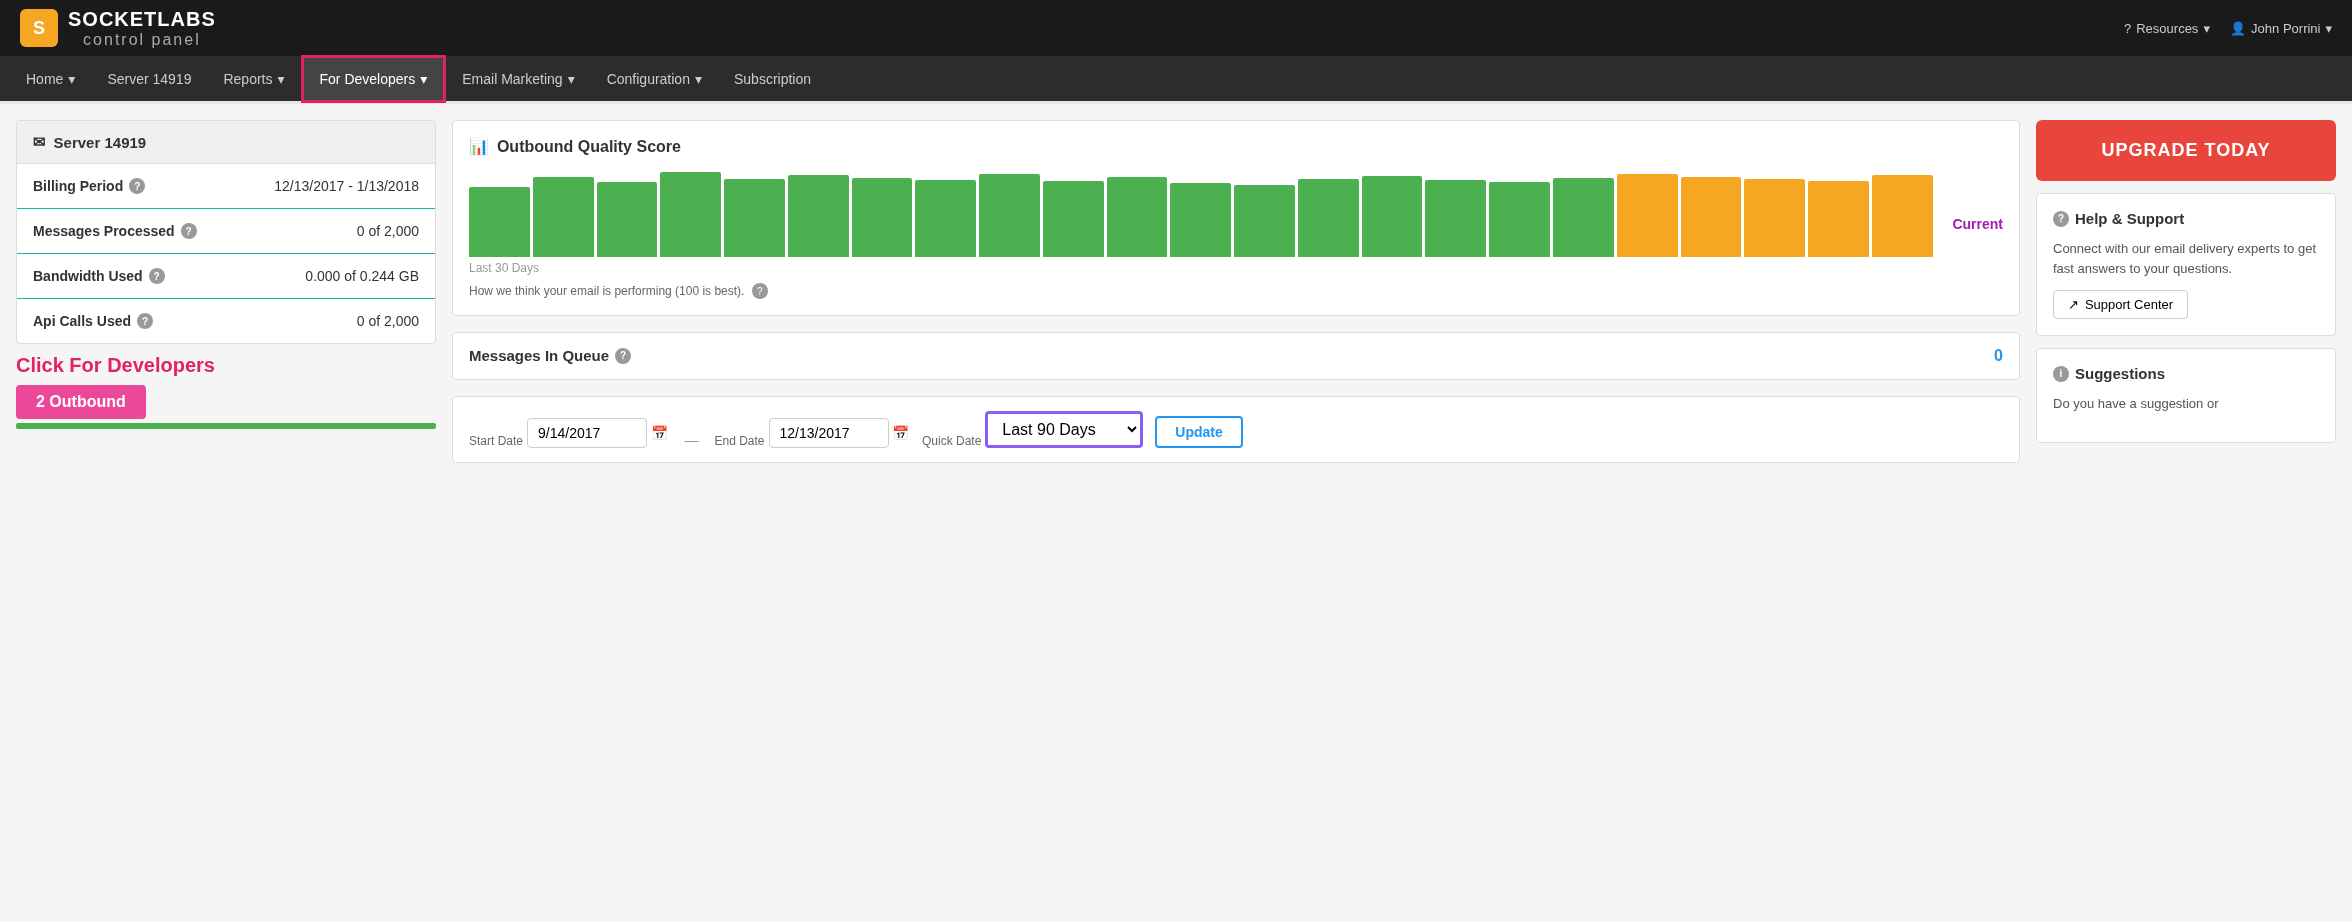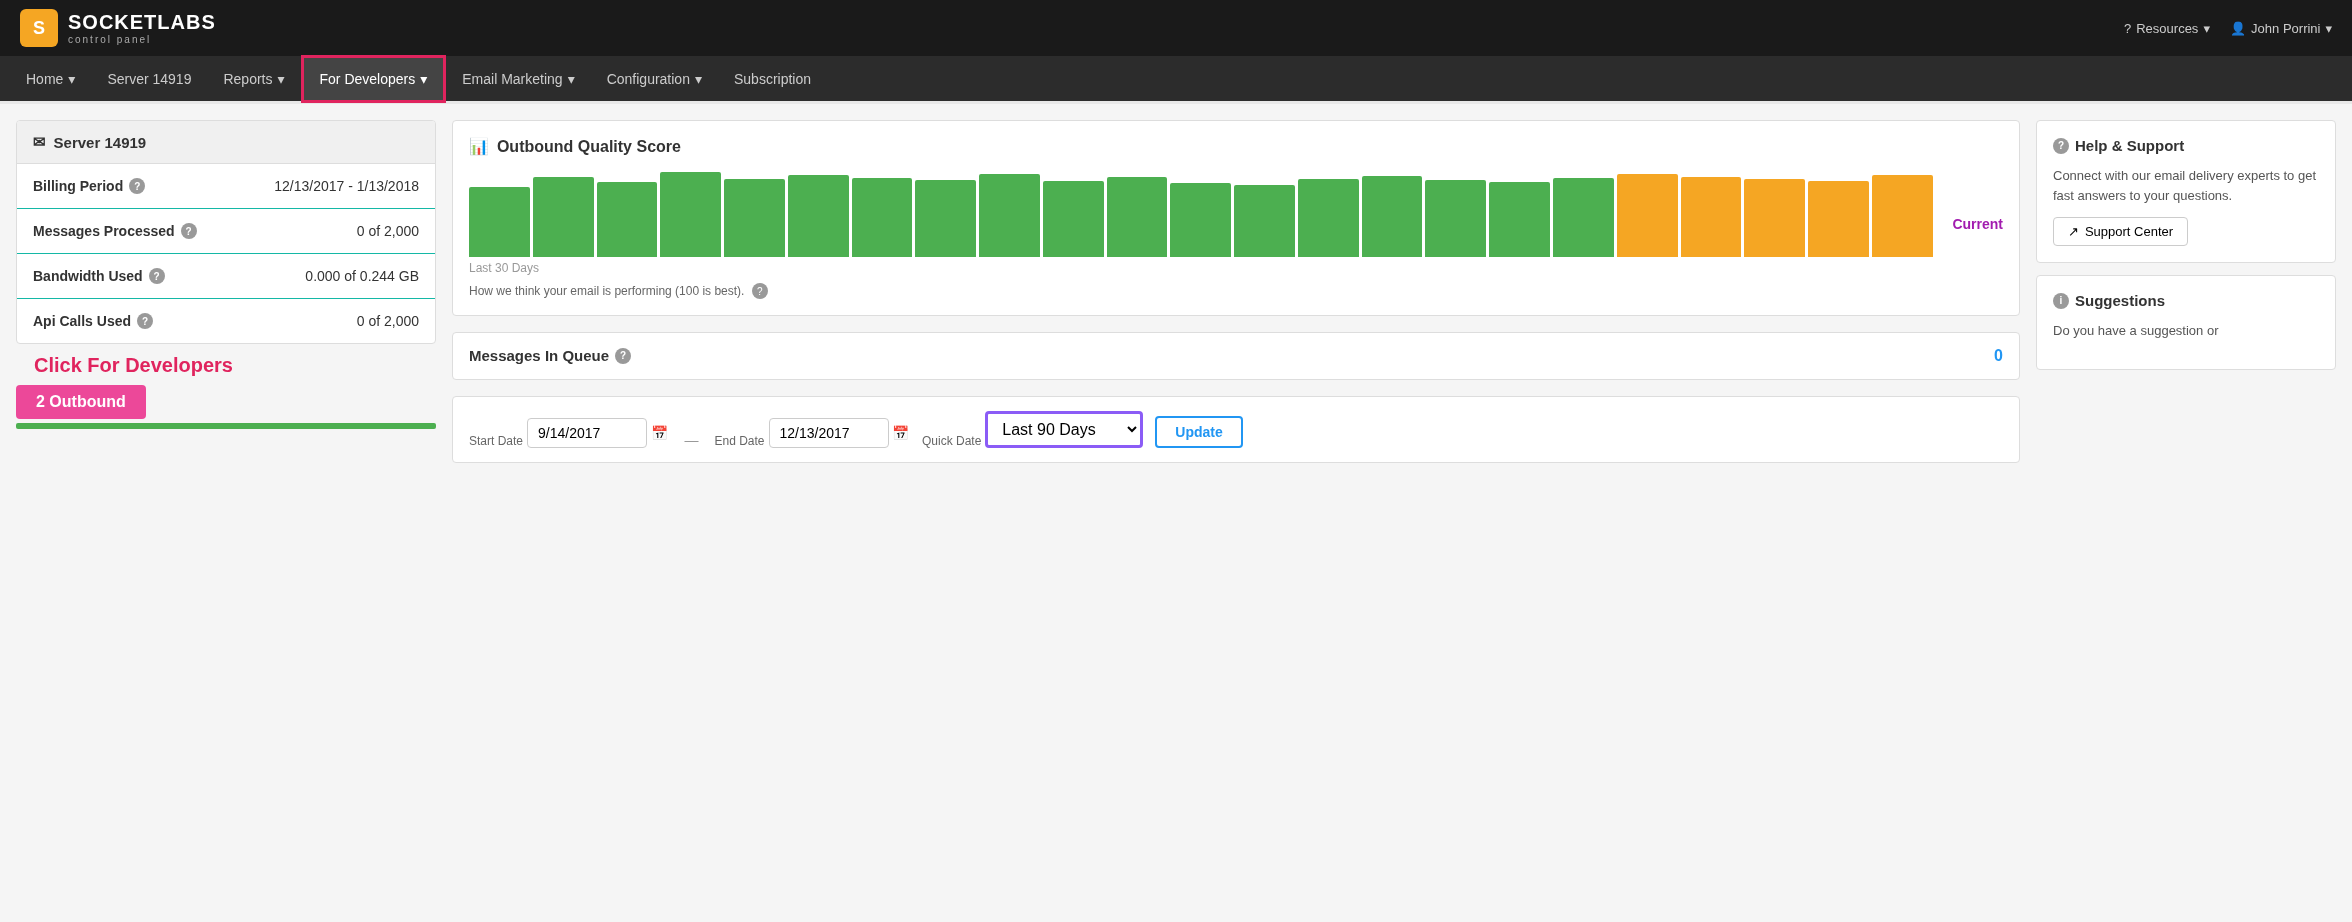--- a/index.html
+++ b/index.html
@@ -15,21 +15,21 @@
       height: 56px;
     }
     .logo-area { display: flex; align-items: center; gap: 10px; }
     .logo-icon {
       width: 38px; height: 38px; background: #f5a623;
       border-radius: 6px; display: flex; align-items: center; justify-content: center;
       font-weight: bold; color: white; font-size: 18px;
     }
     .logo-text { color: white; }
     .logo-text .brand { font-size: 20px; font-weight: bold; letter-spacing: 1px; }
-    .logo-text .sub { font-size: 10px; color: #aaa; letter-spacing: 2px; }
+    .logo-text .sub { font-size: 16px; color: #aaa; letter-spacing: 2px; text-align: center; }
     .top-right { display: flex; align-items: center; gap: 20px; }
     .top-right-item { color: #ccc; display: flex; align-items: center; gap: 5px; cursor: pointer; font-size: 13px; }
 
     
     .nav-bar {
       background: #2c2c2c;
       display: flex;
       align-items: center;
       padding: 0 10px;
       height: 48px;
@@ -330,21 +330,21 @@
             Api Calls Used
             <span class="help-icon">?</span>
           </span>
           <span class="info-value">0 of 2,000</span>
         </div>
       </div>
     </div>
 
     
     <div style="position:relative; margin-top: 10px;">
-      <div class="click-annotation" style="position:relative; left:18px; bottom:0; color:#e0245e; font-size:20px; font-weight:bold;">
+      <div class="click-annotation" style="position:relative; left:0; bottom:0; color:#e0245e; font-size:20px; font-weight:bold;">
         <span>Click For Developers</span>
       </div>
     </div>
 
     <div class="outbound-badge" style="margin-top: 8px;">2 Outbound</div>
     
     <div style="height:6px; background:#4caf50; width:100%; margin-top:4px; border-radius:2px;"></div>
   </div>
 
   <div class="center-panel">
@@ -427,20 +427,21 @@
           <option>Last 60 Days</option>
           <option>Custom Range</option>
         </select>
       </div>
       <button class="update-btn">Update</button>
     </div>
 
   </div>
 
   <div class="right-panel">
+    <button class="upgrade-btn">UPGRADE TODAY</button>
 
     <div class="side-card">
       <div class="side-card-title">
         <span class="help-icon">?</span>
         <span>Help &amp; Support</span>
       </div>
       <p>Connect with our email delivery experts to get fast answers to your questions.</p>
       <button class="support-center-btn">
         <span>↗</span>
         <span>Support Center</span>

